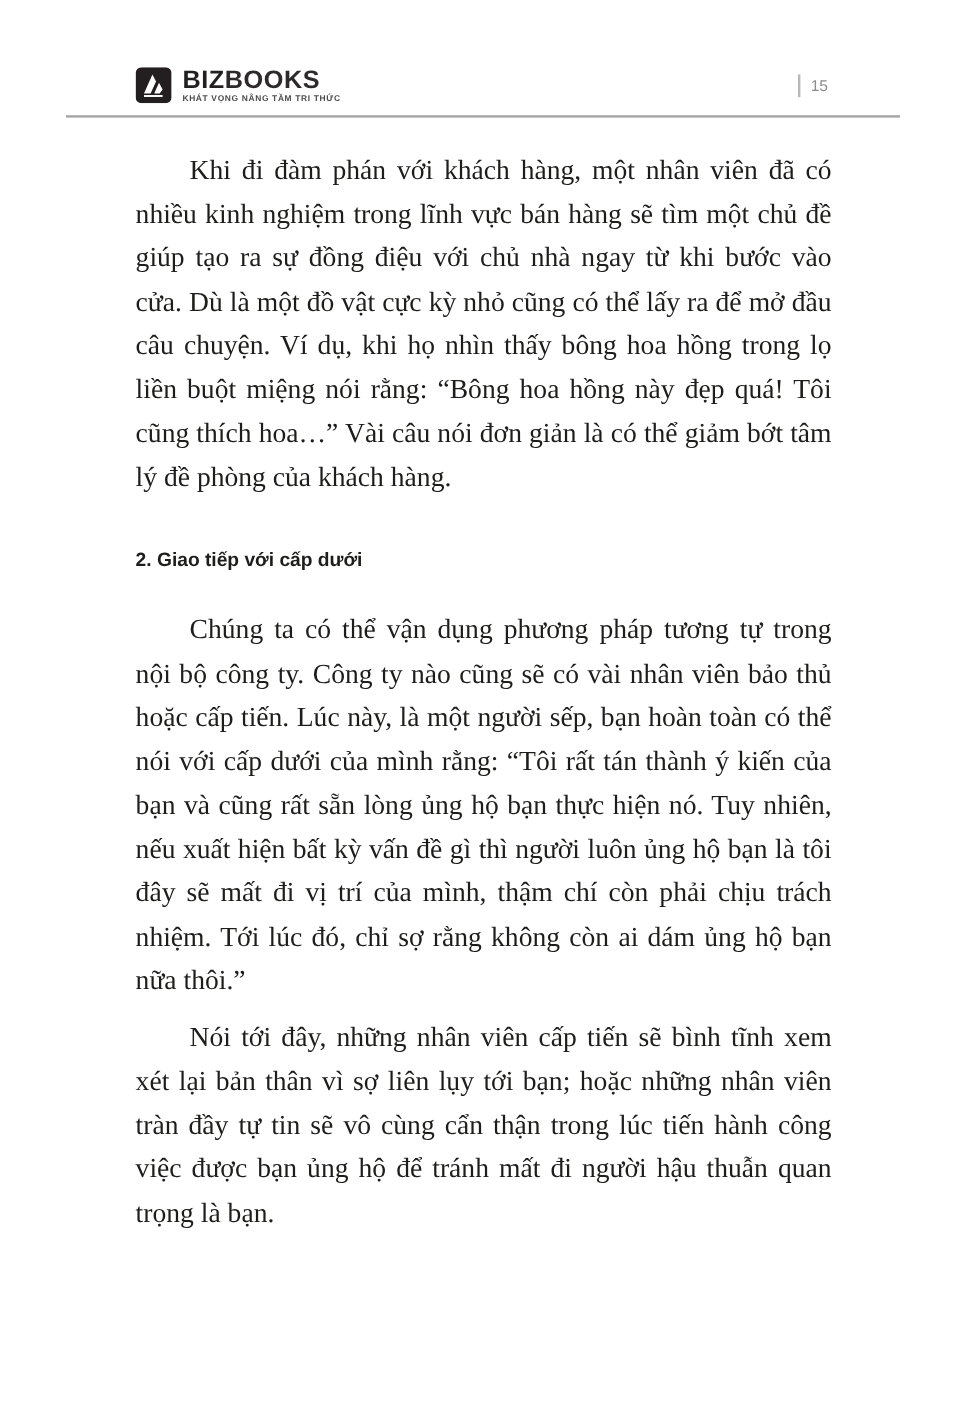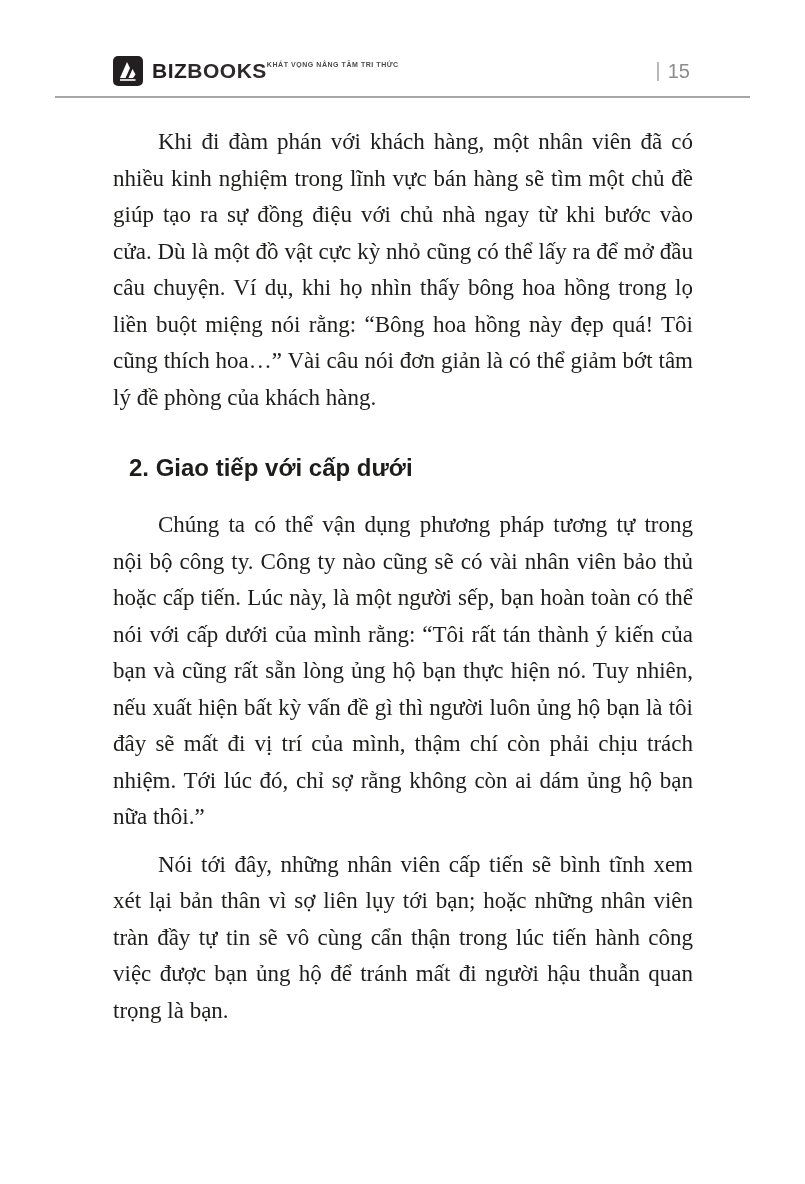--- a/index.html
+++ b/index.html
@@ -27,21 +27,21 @@
     display: flex;
     justify-content: space-between;
     align-items: center;
   }
   .brand {
     display: flex;
     align-items: center;
     gap: 9px;
   }
   .brand-icon { display: block; line-height: 0; }
-  .brand-text { display: flex; flex-direction: row; }
+  .brand-text { display: flex; flex-direction: column; }
   .brand-name {
     font-family: "Liberation Sans", sans-serif;
     font-size: 21px;
     letter-spacing: 0.5px;
     color: #231f20;
     line-height: 22px;
   }
   .brand-name .biz { font-weight: 800; }
   .brand-name .books { font-weight: 600; color: #2e2a2b; }
   .brand-tagline {
@@ -49,21 +49,21 @@
     font-size: 7px;
     font-weight: bold;
     letter-spacing: 0.55px;
     color: #4a4a4a;
     margin-top: 1px;
   }
   .page-number {
     display: flex;
     align-items: center;
     font-family: "Liberation Sans", sans-serif;
-    font-size: 20px;
+    font-size: 13px;
     color: #8c8c8c;
   }
   .pn-bar {
     display: inline-block;
     width: 2px;
     height: 19px;
     background: #b8b8b8;
     margin-right: 9px;
   }
   .header-rule {
@@ -85,24 +85,24 @@
     text-align: justify;
     color: #1d1d1b;
   }
   .para {
     margin: 0 0 11px 0;
     text-indent: 45px;
   }
   .para.no-indent { text-indent: 0; }
   .section-heading {
     font-family: "Liberation Sans", sans-serif;
-    font-size: 24px;
+    font-size: 16px;
     font-weight: bold;
     color: #1d1d1b;
-    margin: 37px 0 24px 16px;
+    margin: 37px 0 24px 0;
     text-align: left;
     line-height: 30px;
   }
 </style>
 </head>
 <body>
 
 <div class="page">
 
   <header class="page-header">

